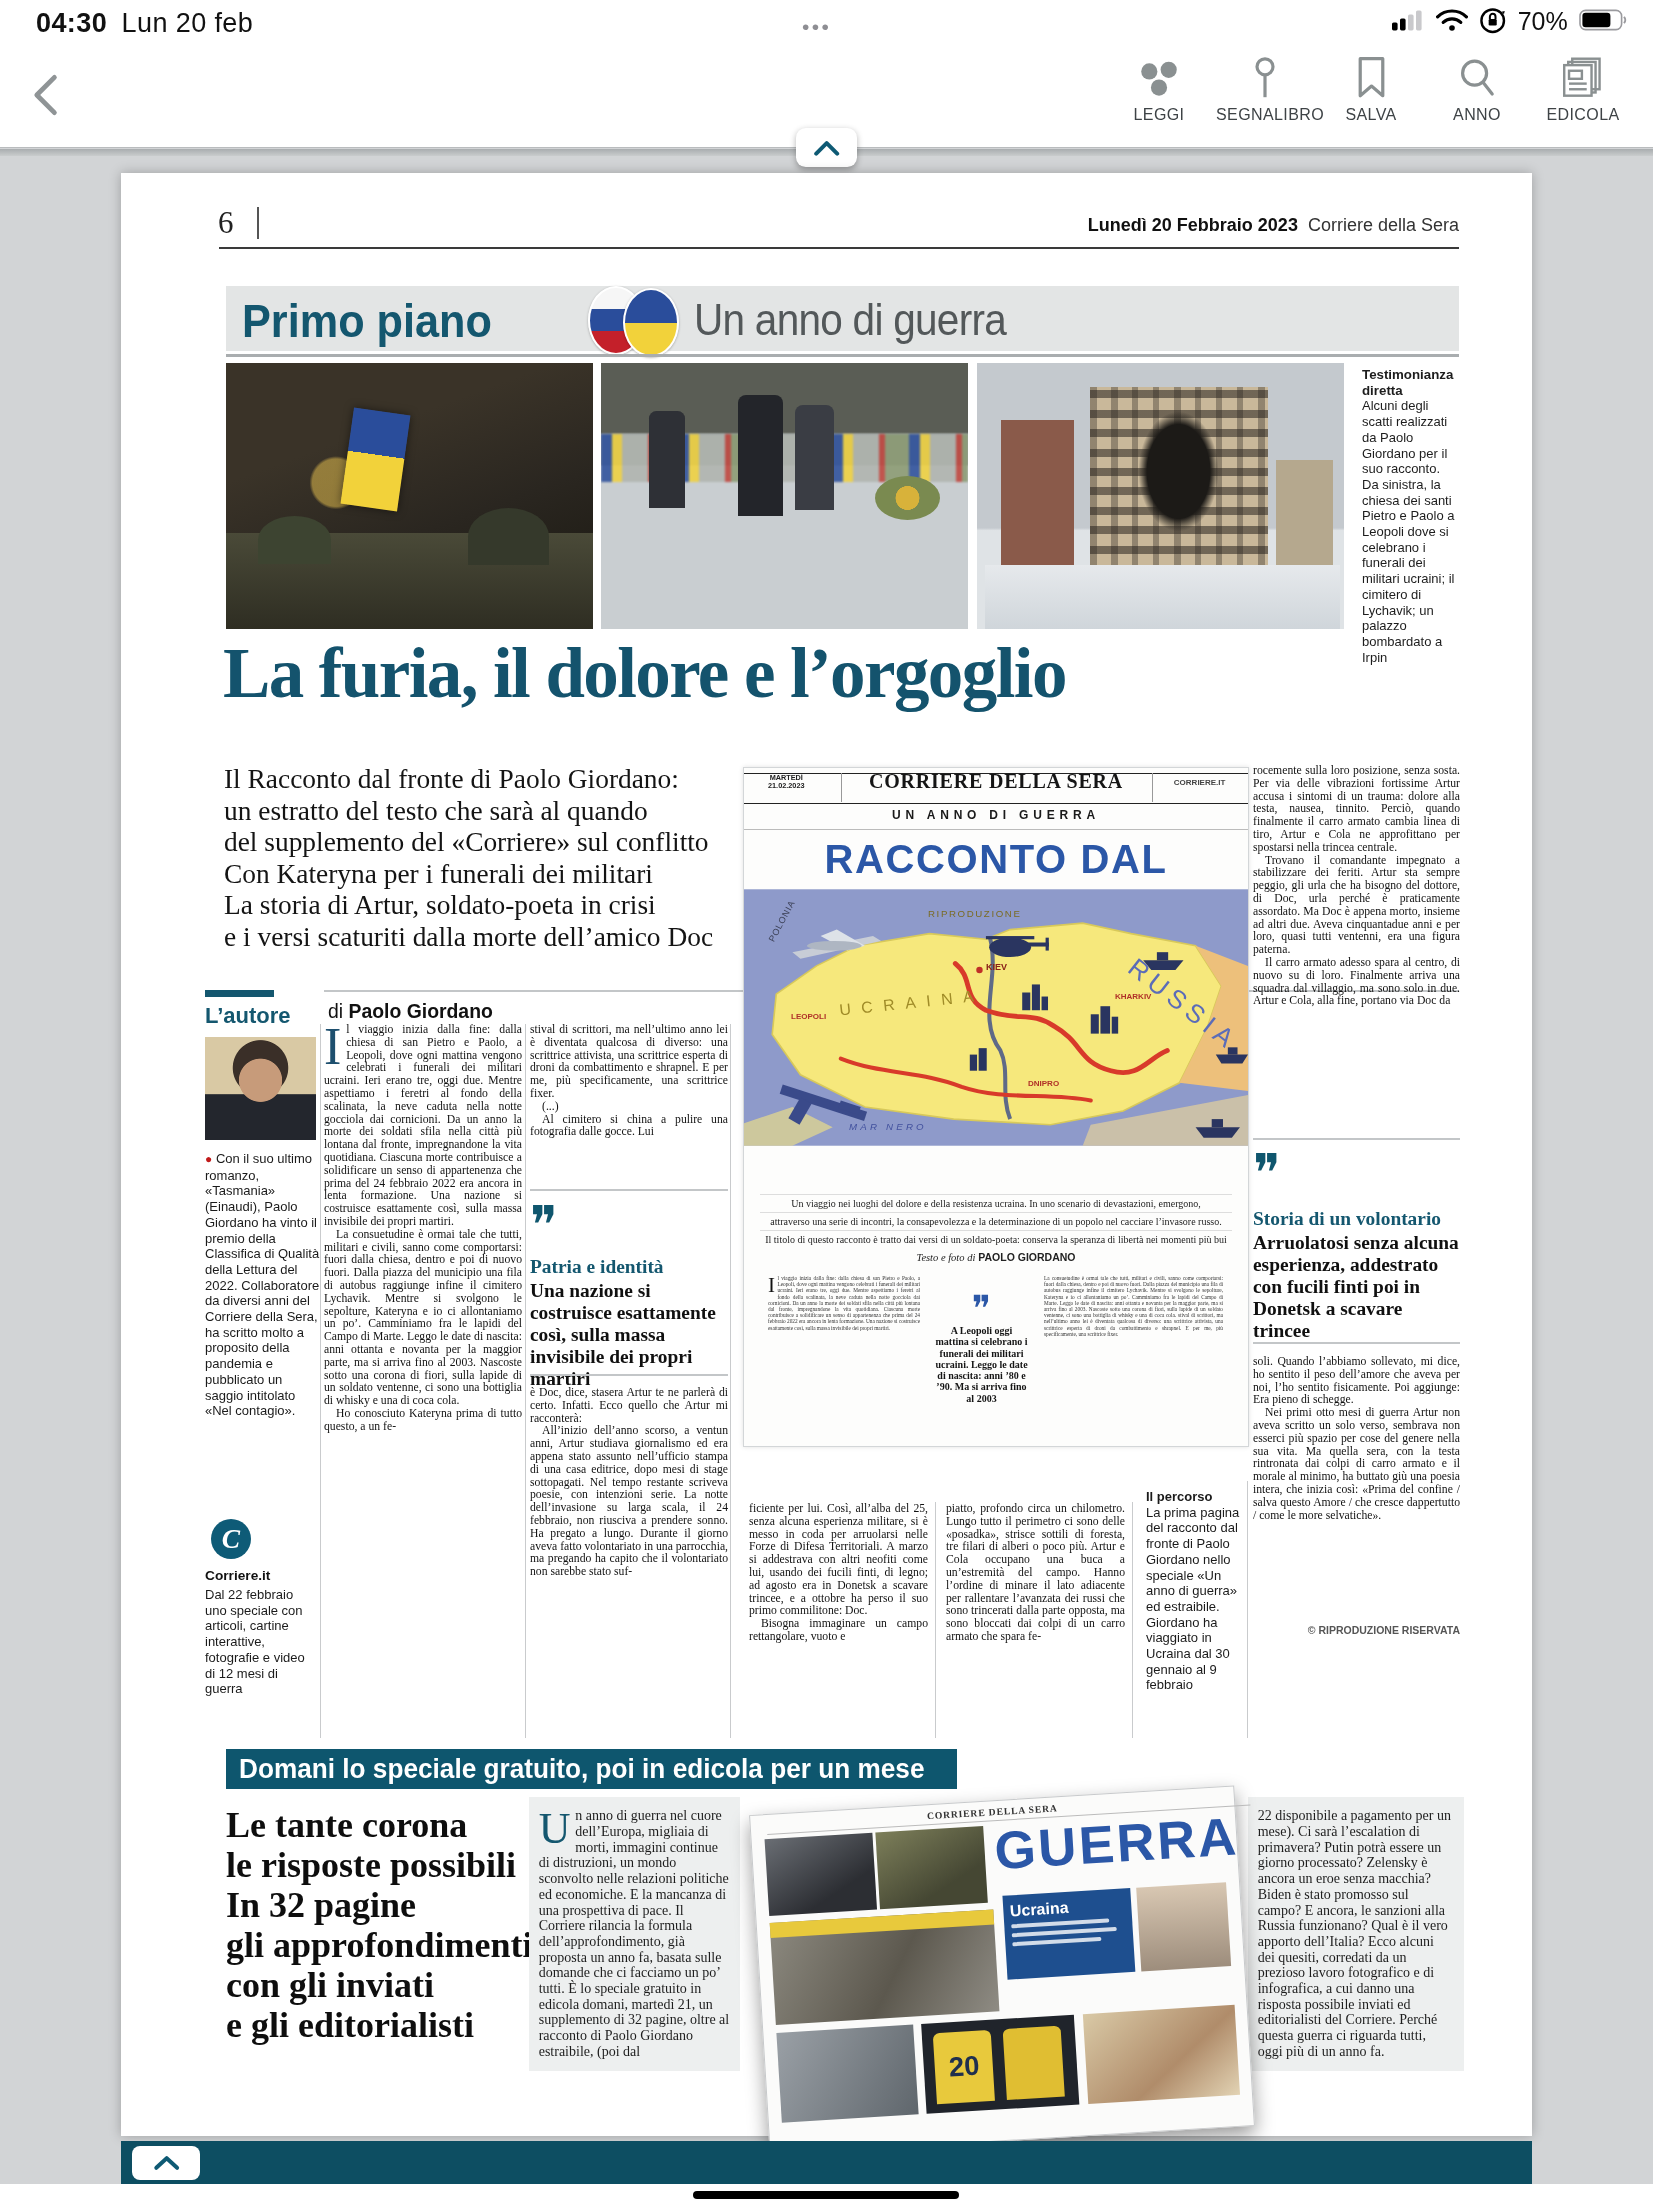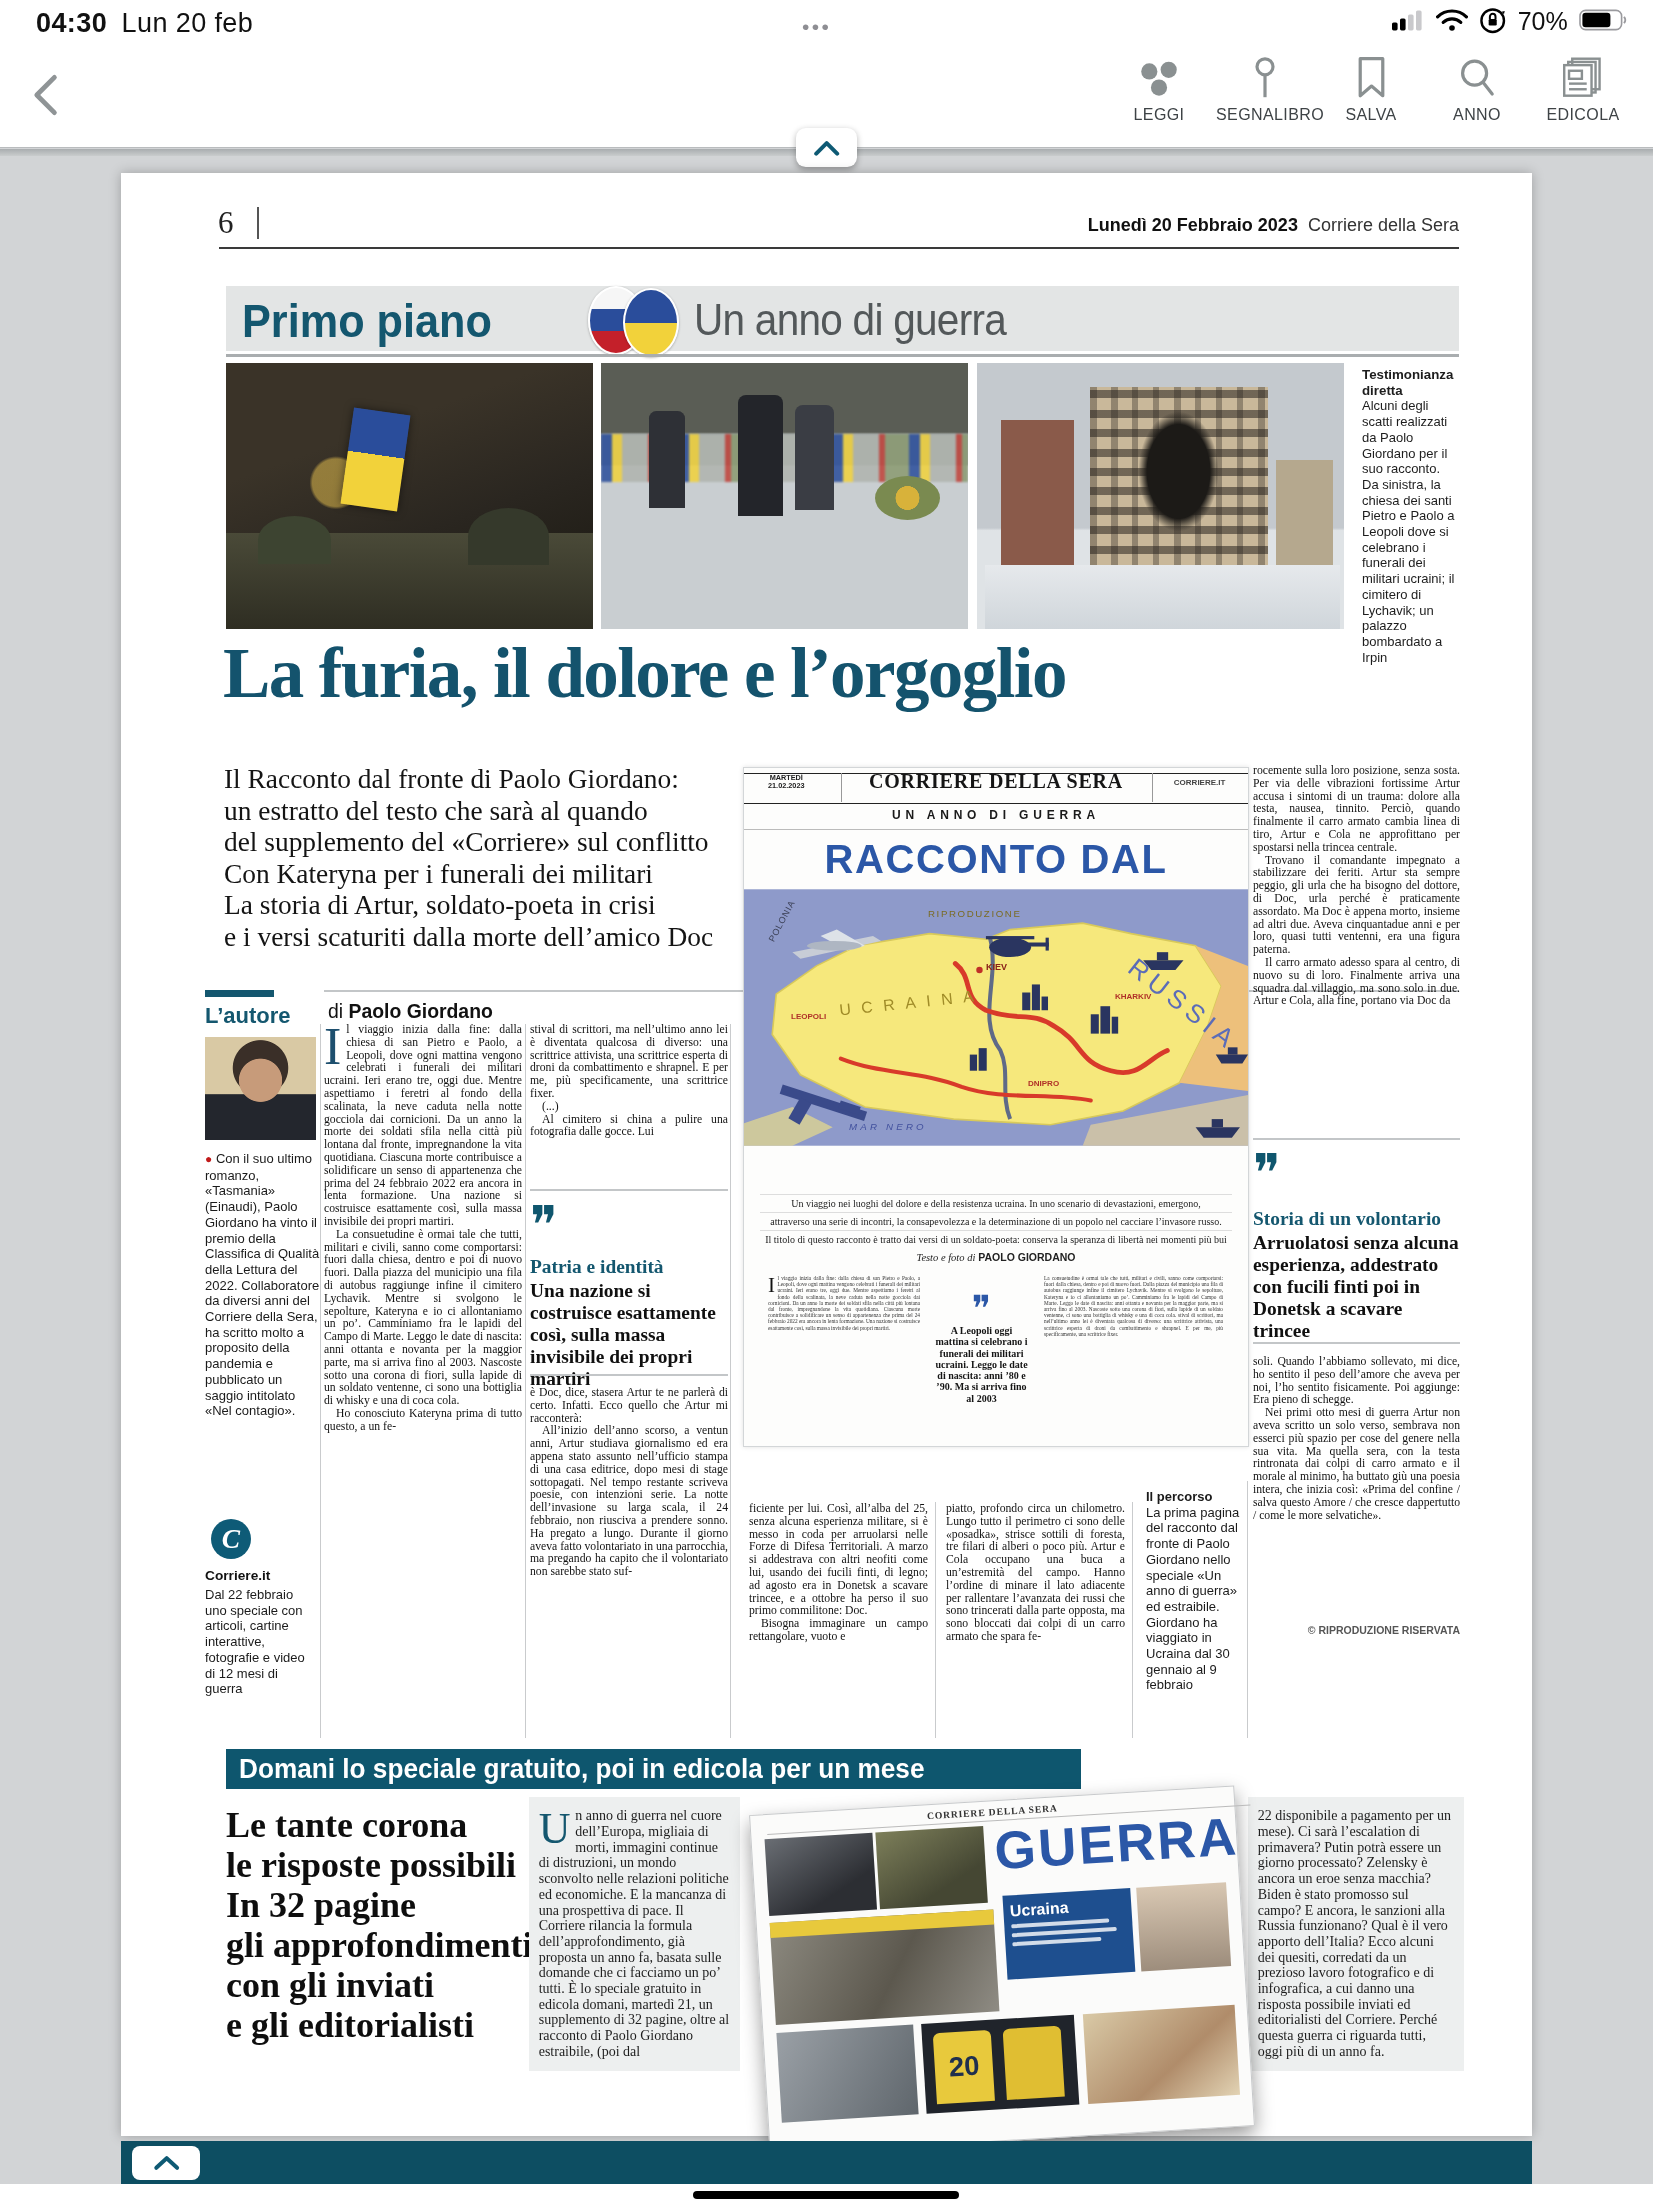--- a/index.html
+++ b/index.html
@@ -86,21 +86,21 @@
   .mp-sf{left:16px;width:472px;text-align:center;font-size:10px;line-height:13px;color:#222;border-top:0.8px solid #ddd;padding-top:2.4px;}
   .mp-credit{left:0;top:483px;width:504px;text-align:center;font-size:10.5px;color:#222;}
   .mp-col{top:507px;font-size:5.3px;line-height:6.2px;color:#333;text-align:justify;}
   .mp-dropcap{float:left;font-size:21px;line-height:18px;margin:0.8px 2.4px 0 0;color:#111;}
   .mp-quote{font-family:"DejaVu Sans",sans-serif;color:#2b57a7;font-size:36px;line-height:32px;}
   .mp-caption{font-size:10px;line-height:11.3px;font-weight:700;text-align:center;color:#151515;}
   
   .percorso{left:1025px;top:1316px;width:95px;font-size:13px;line-height:15.7px;color:#1b1b1b;}
   .copyright{left:1132px;top:1451px;width:207px;text-align:right;font-size:10.5px;font-weight:700;color:#555;}
   
-  .b-banner{left:105px;top:1576px;width:855px;height:40px;background:#0e566e;color:#fff;
+  .b-banner{left:105px;top:1576px;width:731px;height:40px;background:#0e566e;color:#fff;
             font-size:27px;font-weight:700;display:flex;align-items:center;padding-left:13px;box-sizing:border-box;}
   .b-banner span{transform:scaleX(.97);transform-origin:left;white-space:nowrap;}
   .b-headline{left:105px;top:1632px;width:323px;font-size:36px;line-height:40px;font-weight:700;color:#0e0e0e;}
   .b-col{top:1624px;width:211px;background:#edefef;padding:11.3px 9.7px;box-sizing:border-box;
          font-size:14px;line-height:15.7px;color:#1d1d1d;font-family:"Liberation Serif",serif;}
   .b-dropcap{float:left;font-size:44px;line-height:37px;color:#14576f;margin:1.6px 4.8px 0 0;}
   
   .cover{left:638px;top:1627px;width:484px;height:339px;background:#fbfbfa;border:0.8px solid #c7c9cb;
          box-shadow:0 8px 19.4px rgba(0,0,0,.4);transform:rotate(-3.5deg);}
   .cov-mast{left:0;top:4.8px;width:484px;text-align:center;font-size:9.7px;font-weight:700;letter-spacing:0.8px;color:#333;}

